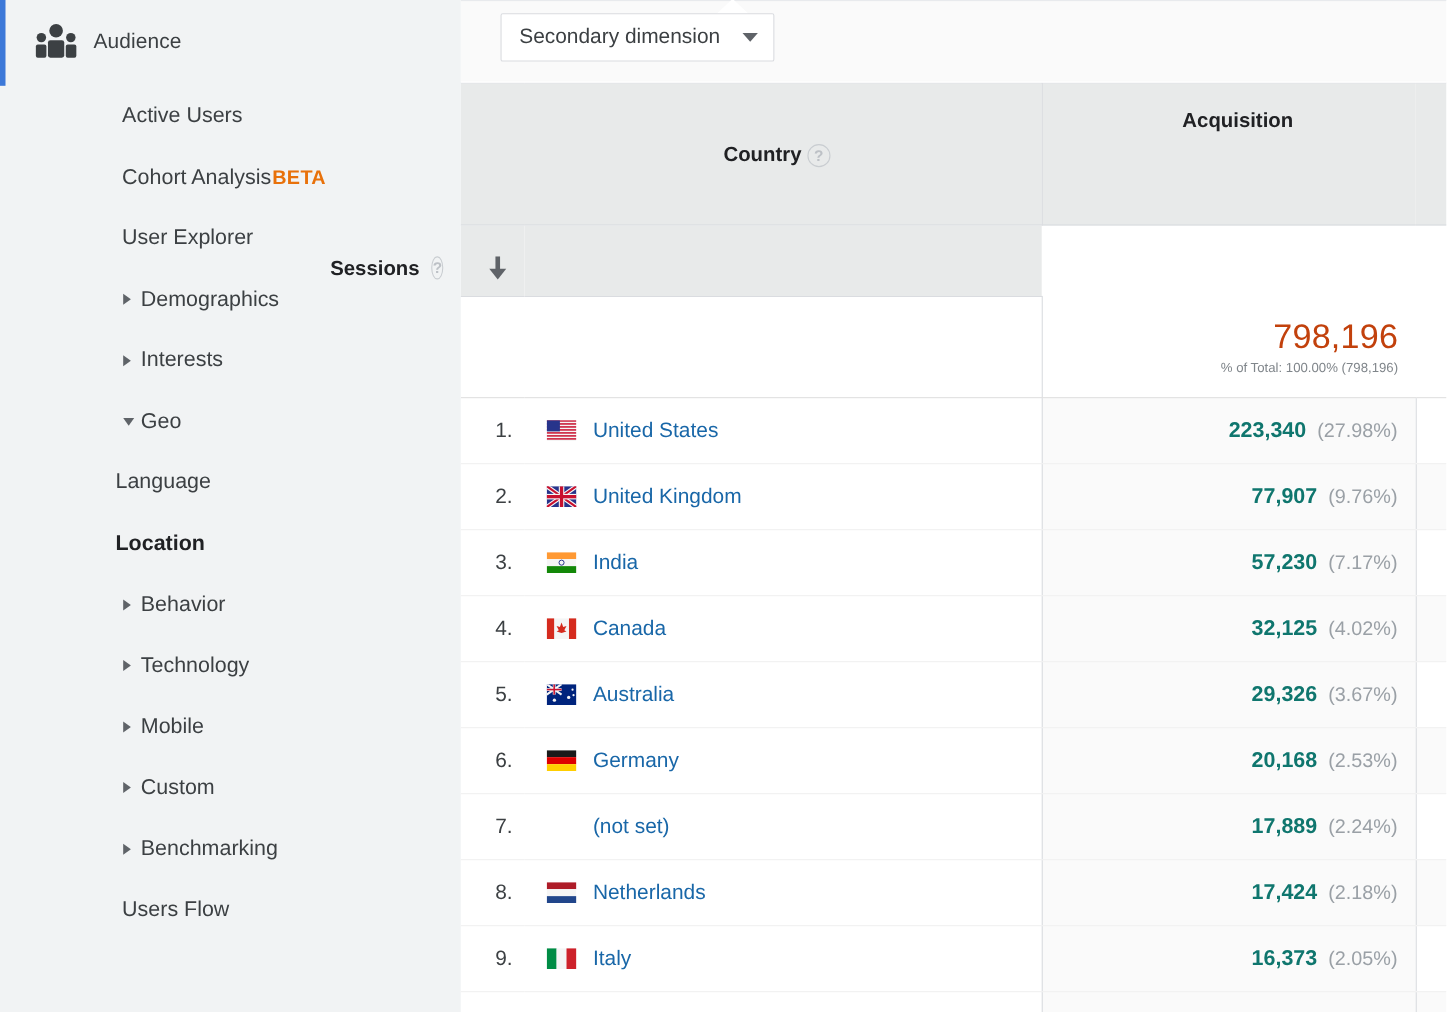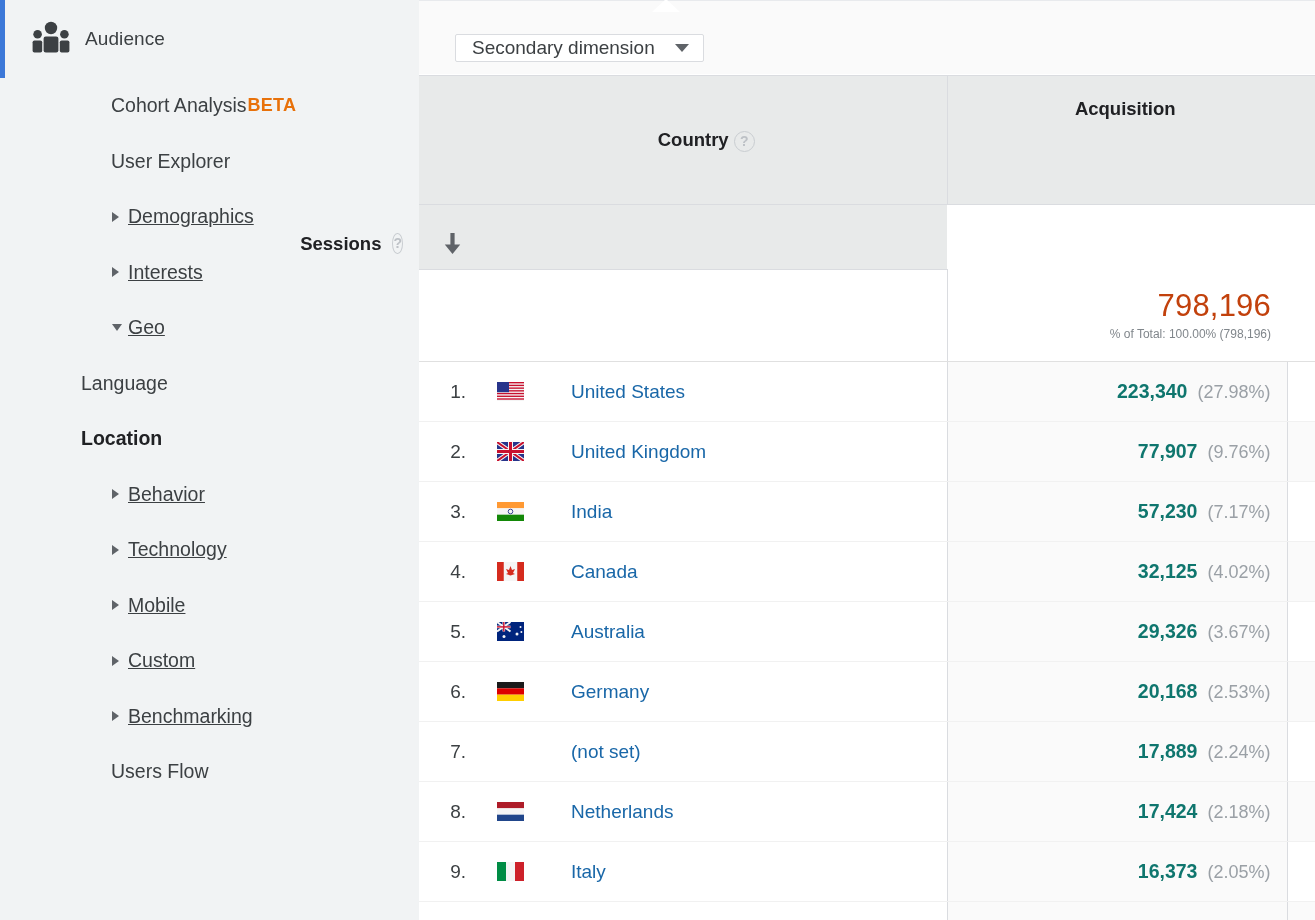--- a/index.html
+++ b/index.html
@@ -67,40 +67,40 @@
   .nav-item {
     height: 55.5px;
     display: flex;
     align-items: center;
     font-size: 19.5px;
     color: #3c4043;
     position: relative;
     box-sizing: border-box;
   }
   .nav-item.lvl1 { padding-left: 111px; }
-  .nav-item.lvl2 { padding-left: 81px; }
+  .nav-item.lvl2 { padding-left: 105px; }
   .nav-item .caret {
     position: absolute;
     left: 112px;
     width: 0;
     height: 0;
     font-size: 0;
     line-height: 0;
   }
   .caret.right {
     border-left: 7px solid #5f6368;
     border-top: 5px solid transparent;
     border-bottom: 5px solid transparent;
   }
   .caret.down {
     border-top: 7px solid #5f6368;
     border-left: 5px solid transparent;
     border-right: 5px solid transparent;
   }
-  .nav-item.has-caret .nav-label { margin-left: 17px; text-decoration: underline; }
+  .nav-item.has-caret .nav-label { margin-left: 17px; }
   .nav-item.selected .nav-label { font-weight: bold; color: #202124; }
   .beta-badge {
     font-size: 18px;
     font-weight: bold;
     color: #e8710a;
     letter-spacing: 0.3px;
     vertical-align: super;
     margin-left: 1px;
   }
 
@@ -133,22 +133,22 @@
     position: absolute;
     left: 0;
     top: 0;
     width: 100%;
     height: 1px;
     background: #e8eaed;
   }
   #secondary-dimension-btn {
     position: absolute;
     left: 36px;
-    top: 34px;
-    height: 28px;
+    top: 12px;
+    height: 44px;
     padding: 0 14px 0 16px;
     background: #ffffff;
     border: 1px solid #dadce0;
     border-radius: 2px;
     display: flex;
     align-items: center;
     font-size: 19px;
     color: #3c4043;
     box-sizing: border-box;
     cursor: pointer;
@@ -297,21 +297,20 @@
     margin-right: 15px;
     border: 0;
     vertical-align: middle;
   }
   .flag.blank { background: transparent; }
   .country-link {
     color: #1967a8;
     font-size: 19px;
     text-decoration: none;
     cursor: pointer;
-    margin-left: 32px;
   }
   .cell-sess {
     background: #fafafa;
     border-bottom: 1px solid #f1f1f1;
     text-align: right;
     padding-right: 16px;
     box-sizing: border-box;
     white-space: nowrap;
   }
   .sess-num {
@@ -348,20 +347,23 @@
           <circle cx="7.6" cy="15.2" r="4.3" fill="#3c4043"></circle>
           <rect x="2.6" y="21.4" width="9.6" height="12.1" rx="1.8" fill="#3c4043"></rect>
           <circle cx="34.4" cy="15.2" r="4.3" fill="#3c4043"></circle>
           <rect x="29.8" y="21.4" width="9.6" height="12.1" rx="1.8" fill="#3c4043"></rect>
         </svg>
       </span>
       <span class="section-title">Audience</span>
     </div>
 
     <ul class="nav-list" id="nav-list">
+        <li class="nav-item lvl1">
+          <span class="nav-label">Active Users</span>
+        </li>
         <li class="nav-item lvl1">
           <span class="nav-label">Cohort Analysis</span>
           <span class="beta-badge">BETA</span>
         </li>
         <li class="nav-item lvl1">
           <span class="nav-label">User Explorer</span>
         </li>
         <li class="nav-item lvl1 has-caret">
           <span class="caret right"></span>
           <span class="nav-label">Demographics</span>

